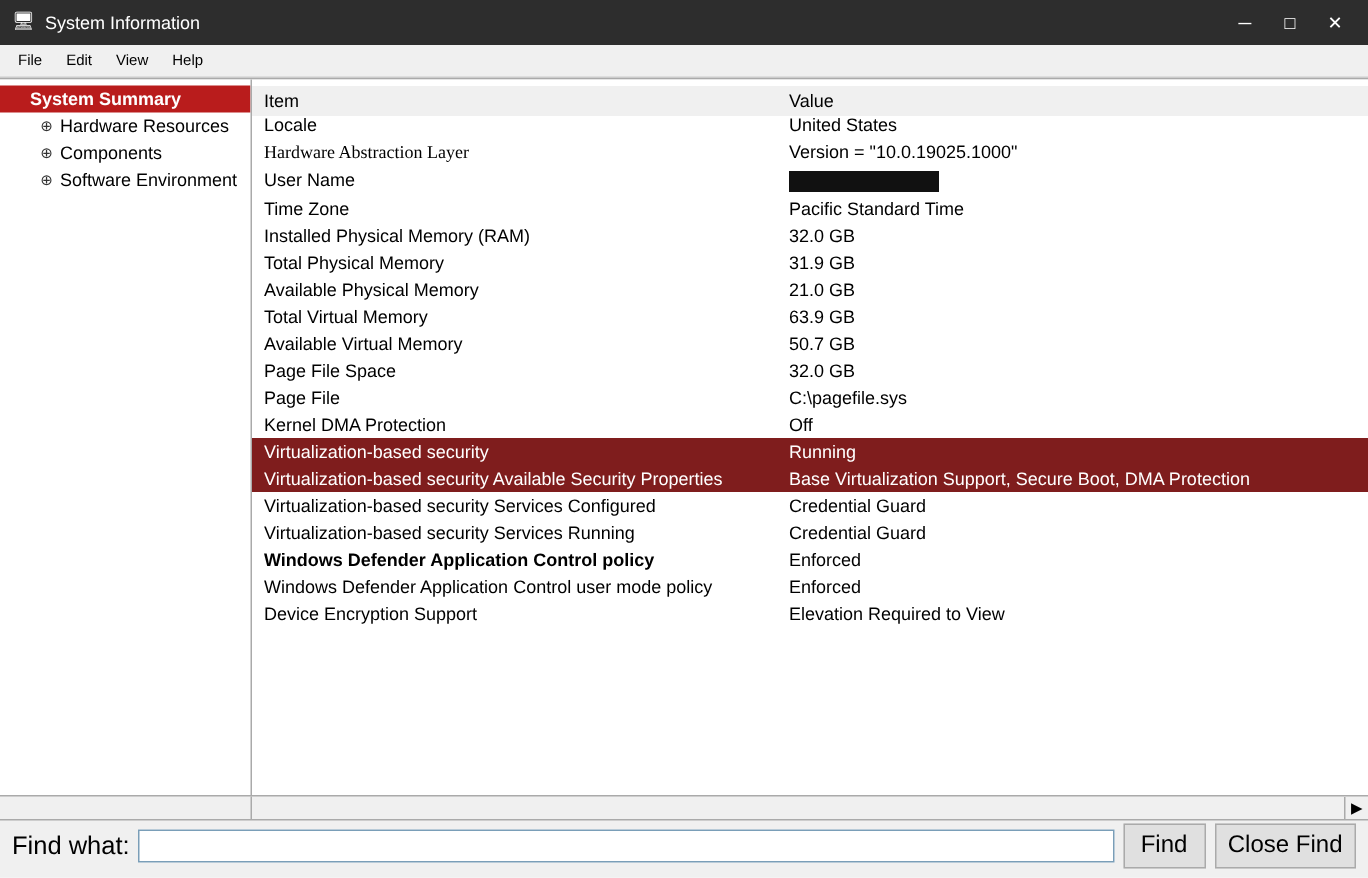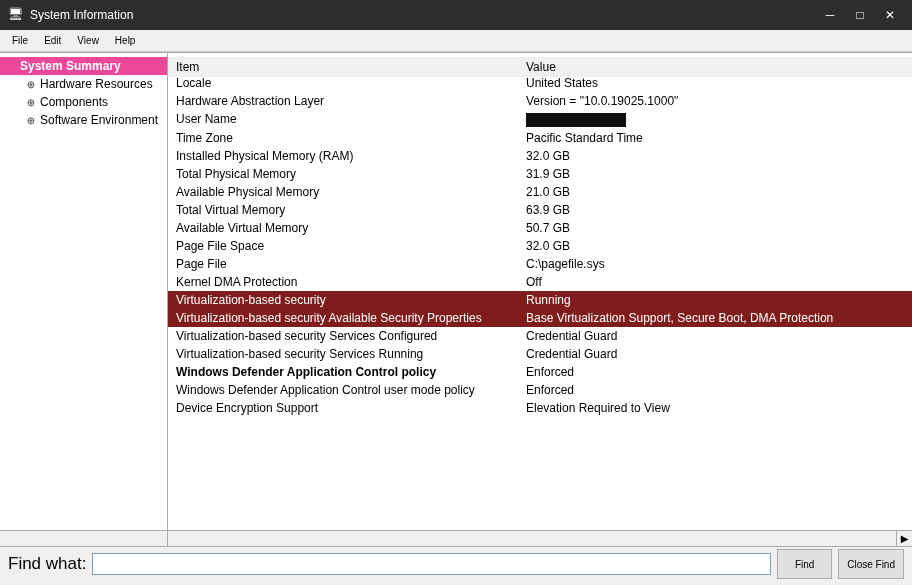--- a/index.html
+++ b/index.html
@@ -87,21 +87,21 @@
     }
     .tree-item {
       padding: 2px 4px;
       cursor: pointer;
       font-size: 12px;
       color: #000;
       display: flex;
       align-items: center;
       gap: 2px;
     }
-    .tree-item.selected { background: #ec4899; color: #fff; }
+    .tree-item.selected { background: #b91c1c; color: #fff; }
     .tree-item.bold { font-weight: bold; }
     .tree-item .expander {
       font-size: 10px;
       width: 14px;
       text-align: center;
       color: #333;
     }
     .tree-item.child { padding-left: 24px; }
 
     
@@ -172,21 +172,21 @@
       border: 1px solid #7a9eb8;
       background: #fff;
       padding: 0 4px;
       font-size: 12px;
     }
     .find-btn {
       height: 30px;
       min-width: 55px;
       background: #e0e0e0;
       border: 1px solid #aaa;
-      font-size: 10px;
+      font-size: 16px;
       cursor: pointer;
       padding: 0 8px;
     }
     .checkboxes-row {
       display: flex;
       align-items: center;
       gap: 20px;
       font-size: 12px;
     }
     .checkbox-label {
@@ -266,21 +266,21 @@
           <th style="width:350px">Item</th>
           <th>Value</th>
         </tr>
       </thead>
       <tbody id="table-body">
       <tr>
             <td style="width: 350px;">Locale</td>
             <td>United States</td>
           </tr>
           <tr>
-            <td style="width: 350px;">Hardware Abstraction Layer</td>
+            <td style="width: 350px; font-family: Liberation Serif, serif;">Hardware Abstraction Layer</td>
             <td>Version = "10.0.19025.1000"</td>
           </tr>
           <tr>
             <td style="width: 350px;">User Name</td>
             <td><span class="redacted"></span></td>
           </tr>
           <tr>
             <td style="width: 350px;">Time Zone</td>
             <td>Pacific Standard Time</td>
           </tr>

